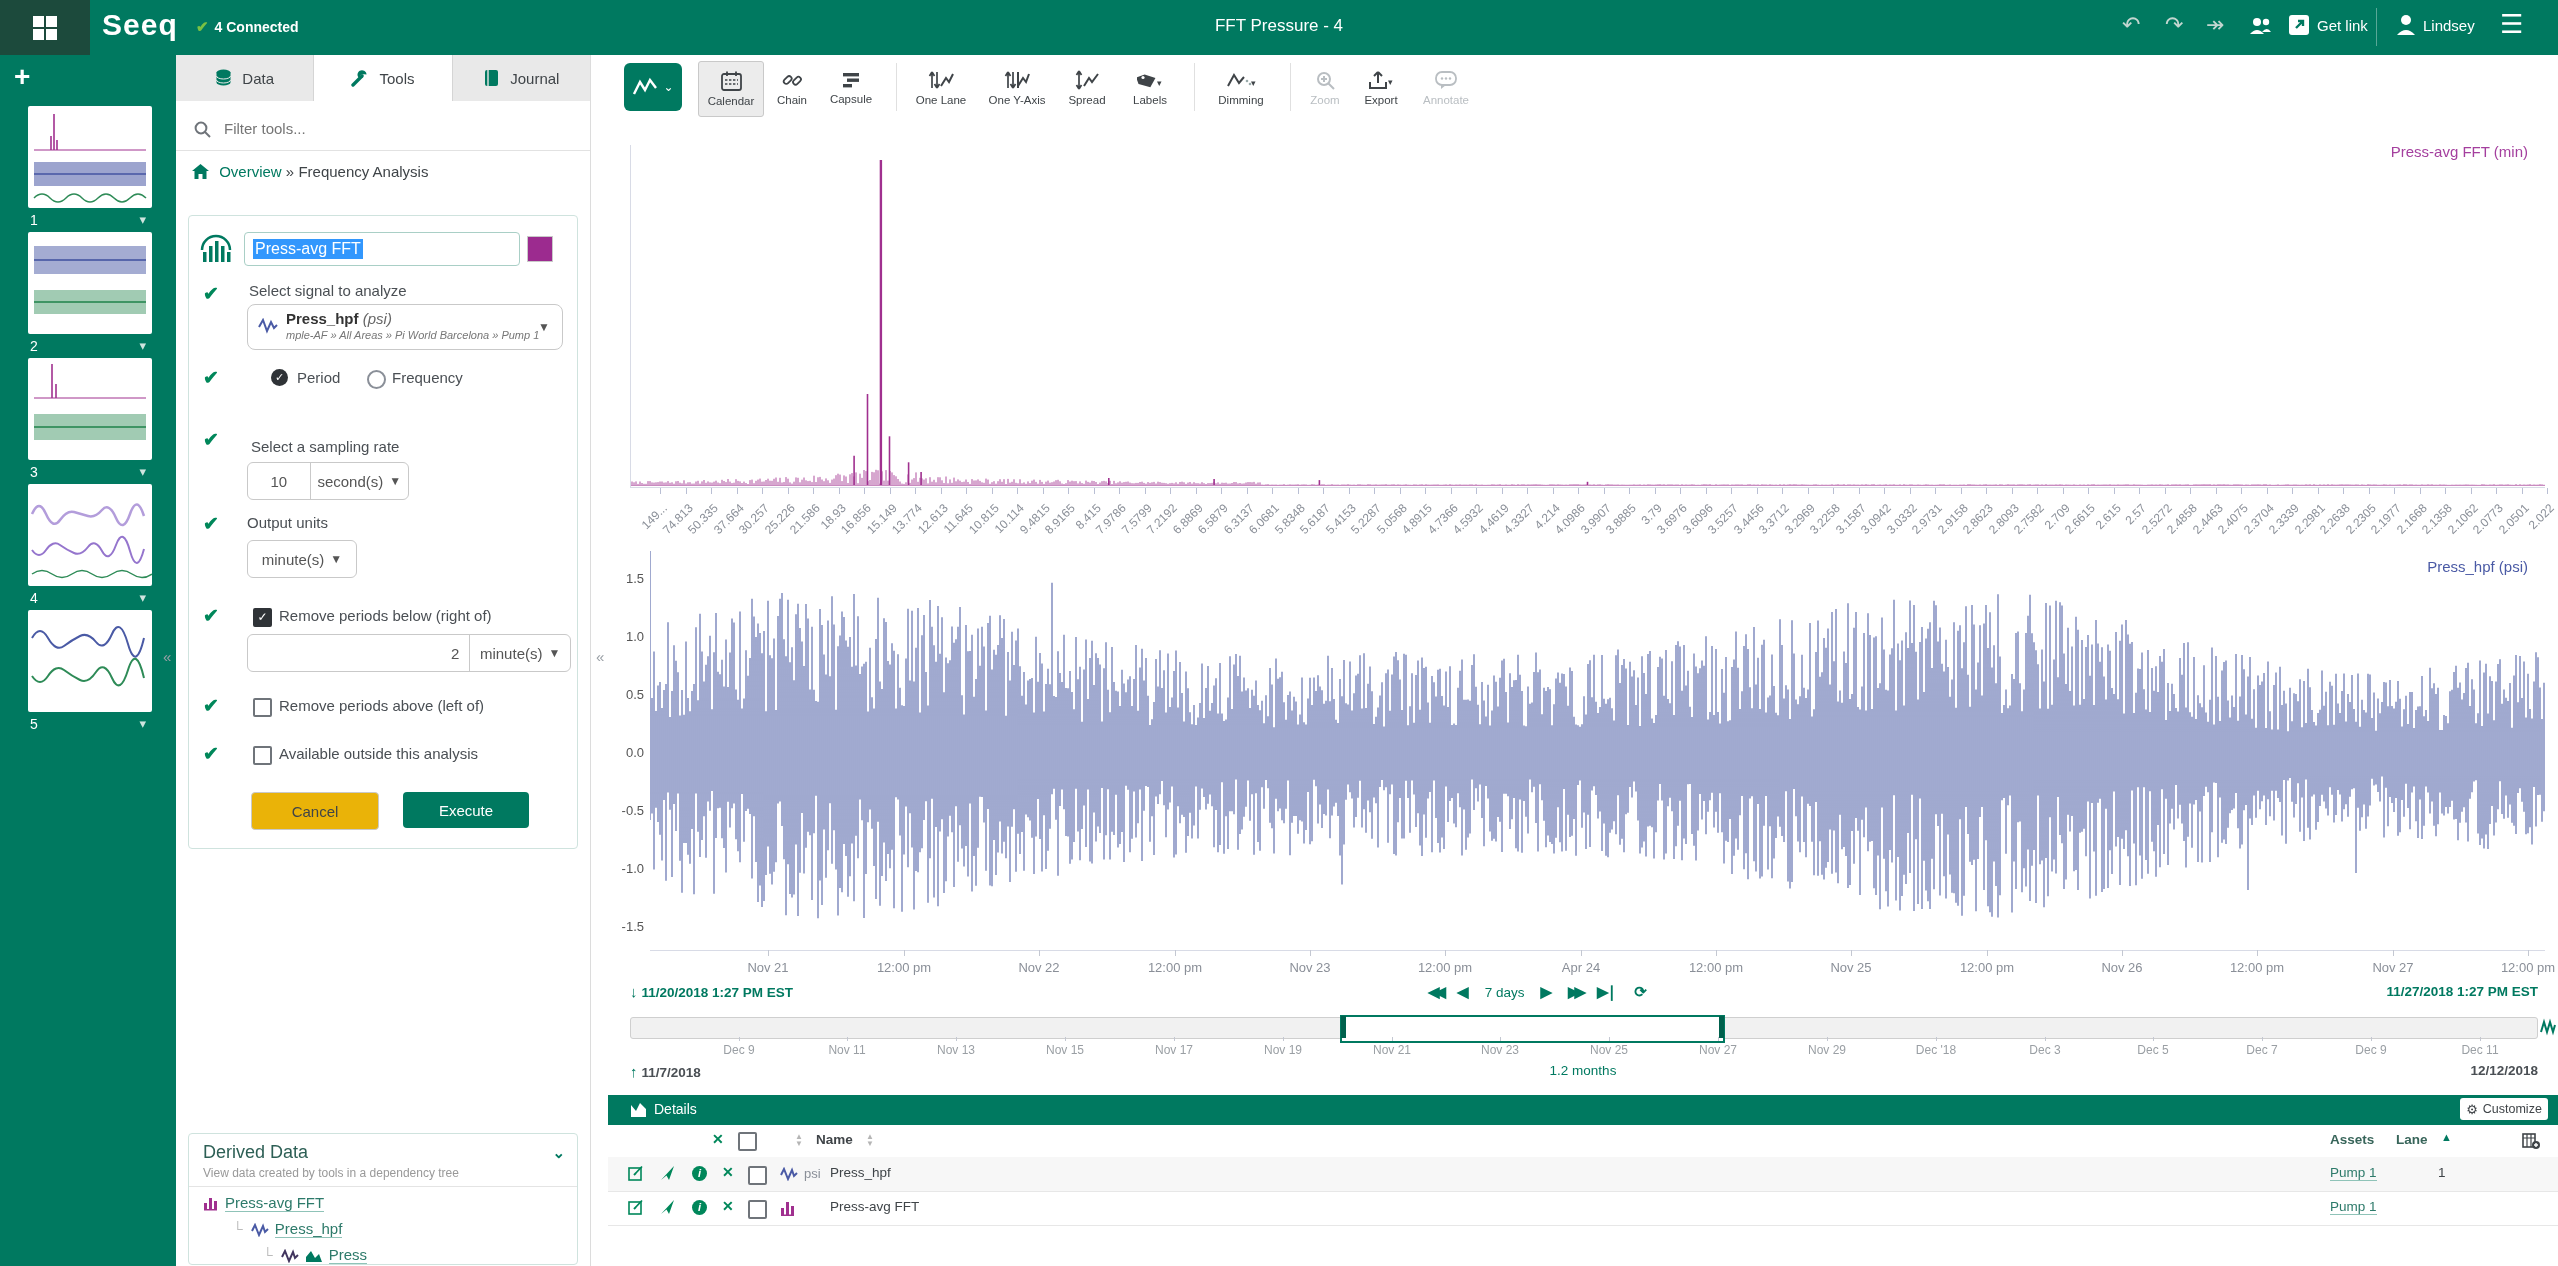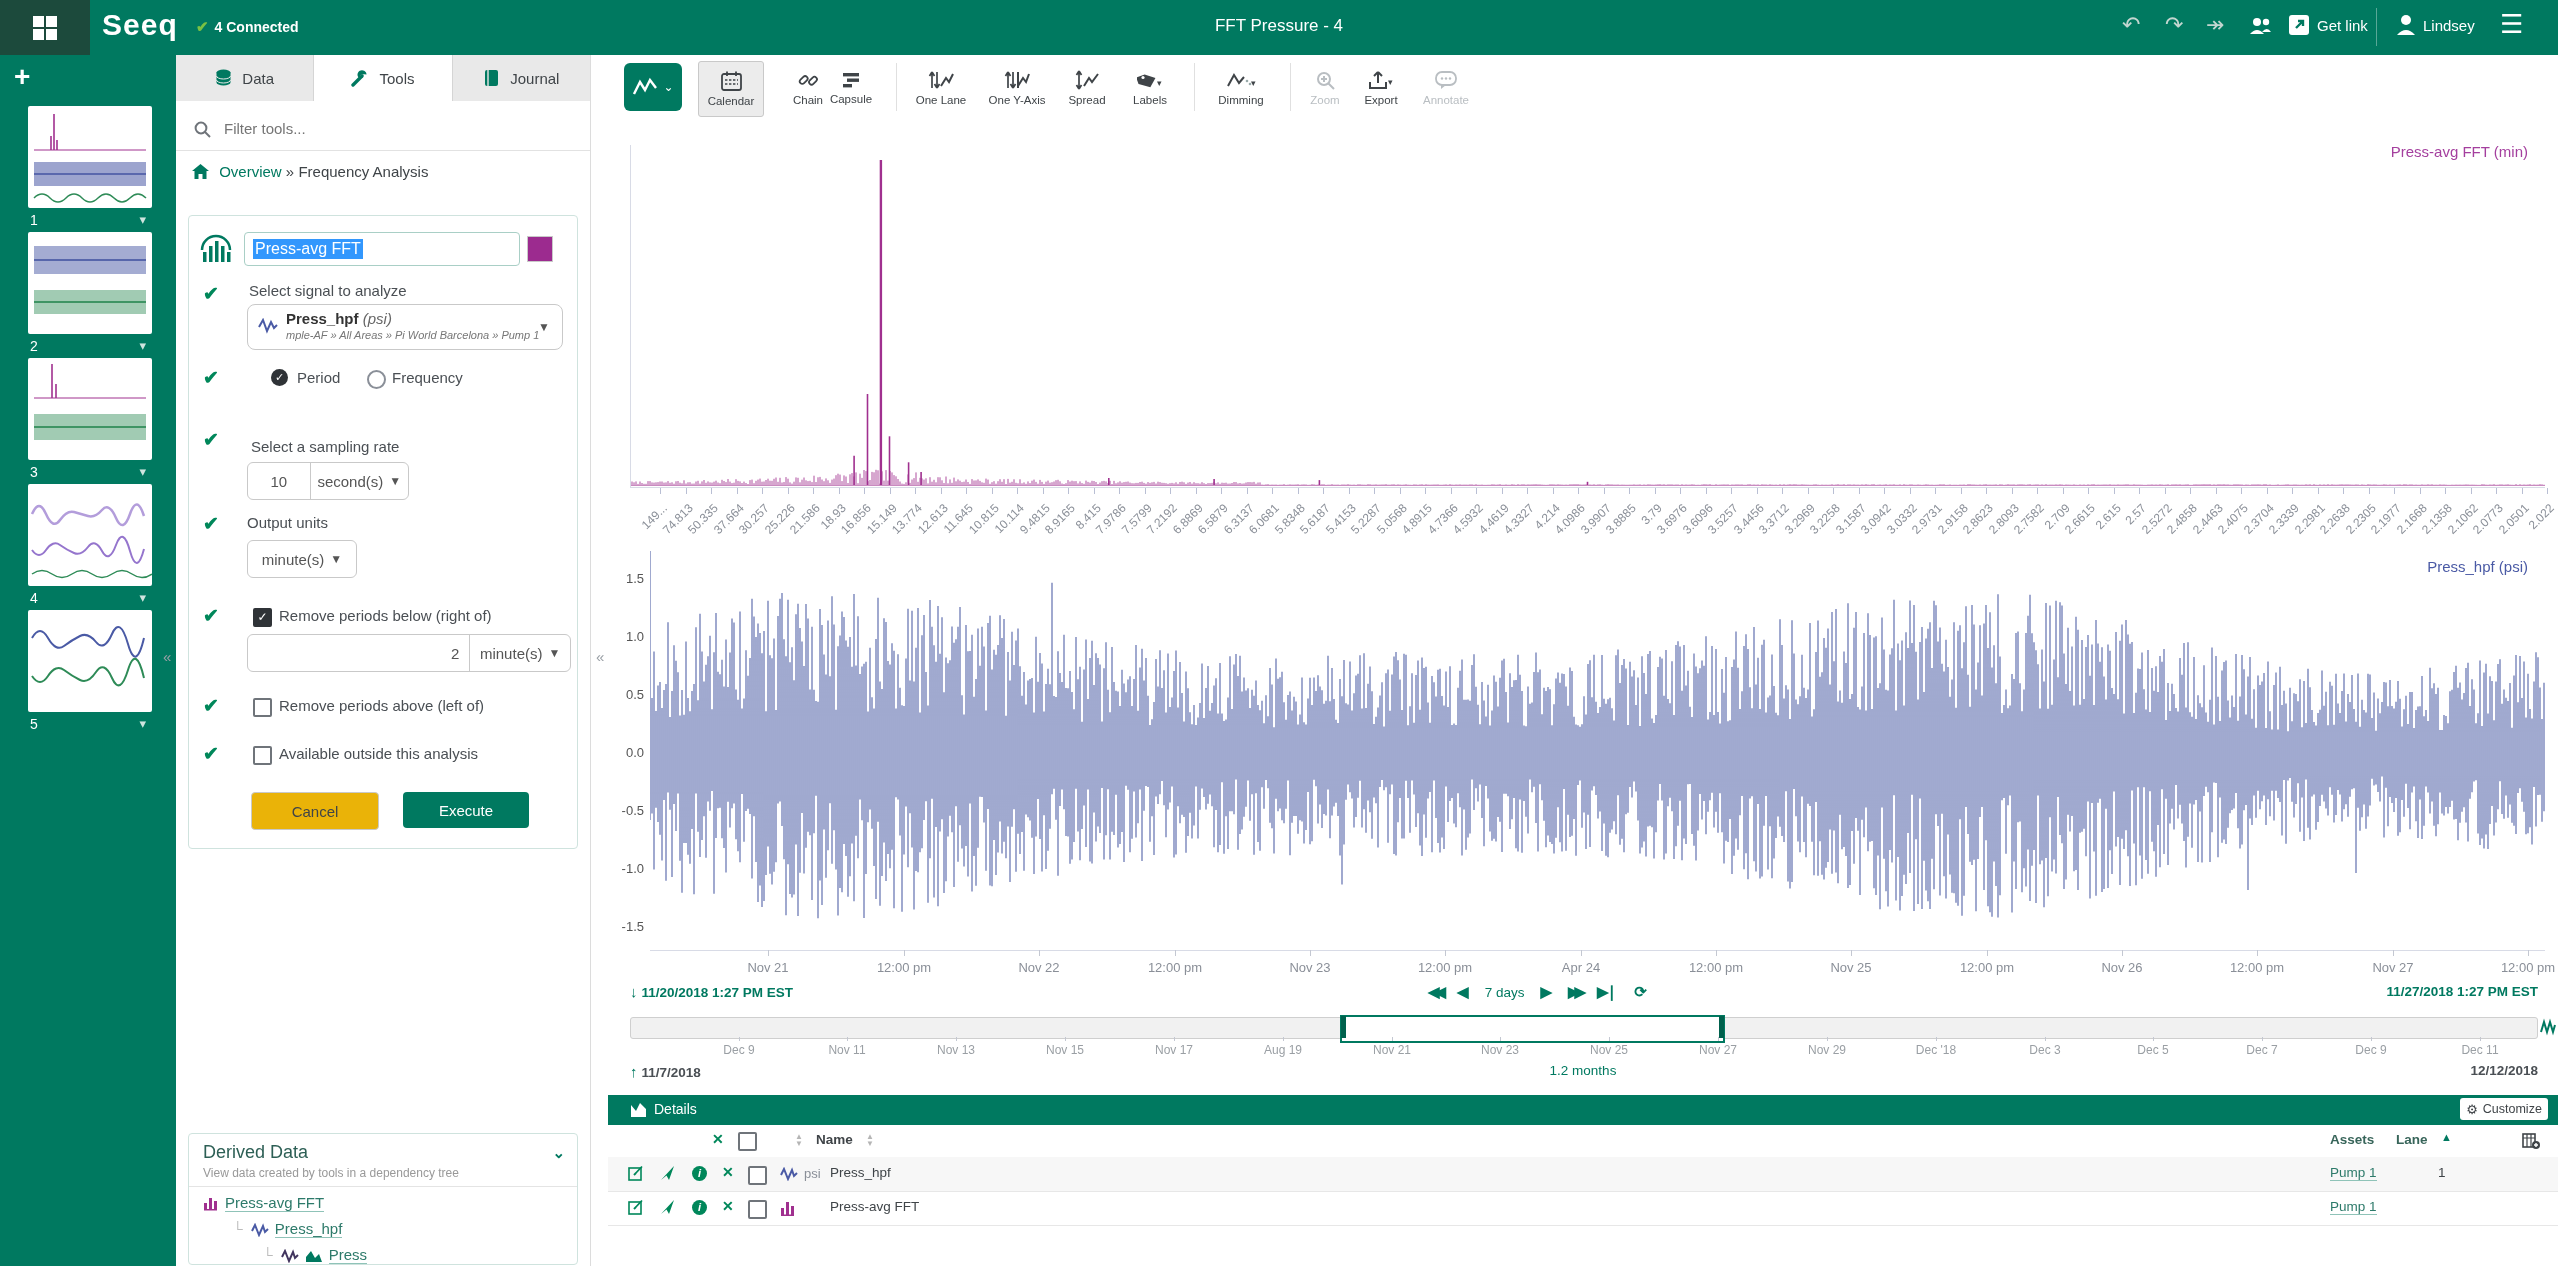--- a/index.html
+++ b/index.html
@@ -342,21 +342,21 @@
   </div>
 
   <div class="ctb-btn active" style="left:90px;width:64px;">
     <svg width="21" height="20" viewBox="0 0 21 20">
       <rect x="1" y="3" width="19" height="16" rx="2" stroke="#3f4448" stroke-width="1.8" fill="none"></rect>
       <path d="M6,0.5 V5 M15,0.5 V5" stroke="#3f4448" stroke-width="1.8"></path>
       <path d="M4,9 H17 M4,13 H17" stroke="#3f4448" stroke-width="1.6" stroke-dasharray="2.4 1.6"></path>
     </svg>
       <span>Calendar</span>
   </div>
-  <div class="ctb-btn" style="left:176px;width:48px;">
+  <div class="ctb-btn" style="left:160px;width:48px;">
     <svg width="20" height="20" viewBox="0 0 20 20">
       <rect x="1" y="8" width="9" height="5" rx="2.5" stroke="#3f4448" stroke-width="1.8" fill="none" transform="rotate(-45 5 10)"></rect>
       <rect x="10" y="8" width="9" height="5" rx="2.5" stroke="#3f4448" stroke-width="1.8" fill="none" transform="rotate(-45 15 10)"></rect>
     </svg>
       <span>Chain</span>
   </div>
   <div class="ctb-btn" style="left:214px;width:58px;">
     <svg width="18" height="18" viewBox="0 0 18 18">
       <rect x="1" y="2" width="16" height="3.4" fill="#3f4448"></rect>
         <rect x="5" y="7.5" width="12" height="3.4" fill="#3f4448"></rect>
@@ -677,21 +677,21 @@
       <div style="position: absolute; left: 96px; top: 988px; width: 70px; text-align: center; font-size: 12px; color: rgb(154, 159, 164);">Dec 9</div>
       <div style="position: absolute; left: 239px; top: 982px; width: 1px; height: 4px; background: rgb(196, 200, 210);"></div>
       <div style="position: absolute; left: 204px; top: 988px; width: 70px; text-align: center; font-size: 12px; color: rgb(154, 159, 164);">Nov 11</div>
       <div style="position: absolute; left: 348px; top: 982px; width: 1px; height: 4px; background: rgb(196, 200, 210);"></div>
       <div style="position: absolute; left: 313px; top: 988px; width: 70px; text-align: center; font-size: 12px; color: rgb(154, 159, 164);">Nov 13</div>
       <div style="position: absolute; left: 457px; top: 982px; width: 1px; height: 4px; background: rgb(196, 200, 210);"></div>
       <div style="position: absolute; left: 422px; top: 988px; width: 70px; text-align: center; font-size: 12px; color: rgb(154, 159, 164);">Nov 15</div>
       <div style="position: absolute; left: 566px; top: 982px; width: 1px; height: 4px; background: rgb(196, 200, 210);"></div>
       <div style="position: absolute; left: 531px; top: 988px; width: 70px; text-align: center; font-size: 12px; color: rgb(154, 159, 164);">Nov 17</div>
       <div style="position: absolute; left: 675px; top: 982px; width: 1px; height: 4px; background: rgb(196, 200, 210);"></div>
-      <div style="position: absolute; left: 640px; top: 988px; width: 70px; text-align: center; font-size: 12px; color: rgb(154, 159, 164);">Aug 19</div>
+      <div style="position: absolute; left: 640px; top: 988px; width: 70px; text-align: center; font-size: 12px; color: rgb(154, 159, 164);">Nov 19</div>
       <div style="position: absolute; left: 784px; top: 982px; width: 1px; height: 4px; background: rgb(196, 200, 210);"></div>
       <div style="position: absolute; left: 749px; top: 988px; width: 70px; text-align: center; font-size: 12px; color: rgb(154, 159, 164);">Nov 21</div>
       <div style="position: absolute; left: 892px; top: 982px; width: 1px; height: 4px; background: rgb(196, 200, 210);"></div>
       <div style="position: absolute; left: 857px; top: 988px; width: 70px; text-align: center; font-size: 12px; color: rgb(154, 159, 164);">Nov 23</div>
       <div style="position: absolute; left: 1001px; top: 982px; width: 1px; height: 4px; background: rgb(196, 200, 210);"></div>
       <div style="position: absolute; left: 966px; top: 988px; width: 70px; text-align: center; font-size: 12px; color: rgb(154, 159, 164);">Nov 25</div>
       <div style="position: absolute; left: 1110px; top: 982px; width: 1px; height: 4px; background: rgb(196, 200, 210);"></div>
       <div style="position: absolute; left: 1075px; top: 988px; width: 70px; text-align: center; font-size: 12px; color: rgb(154, 159, 164);">Nov 27</div>
       <div style="position: absolute; left: 1219px; top: 982px; width: 1px; height: 4px; background: rgb(196, 200, 210);"></div>
       <div style="position: absolute; left: 1184px; top: 988px; width: 70px; text-align: center; font-size: 12px; color: rgb(154, 159, 164);">Nov 29</div>

